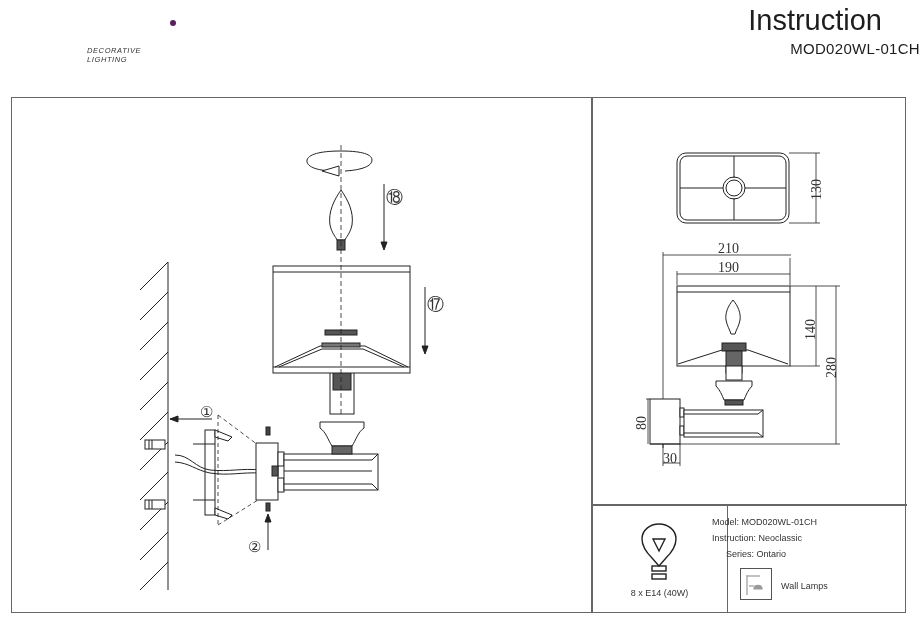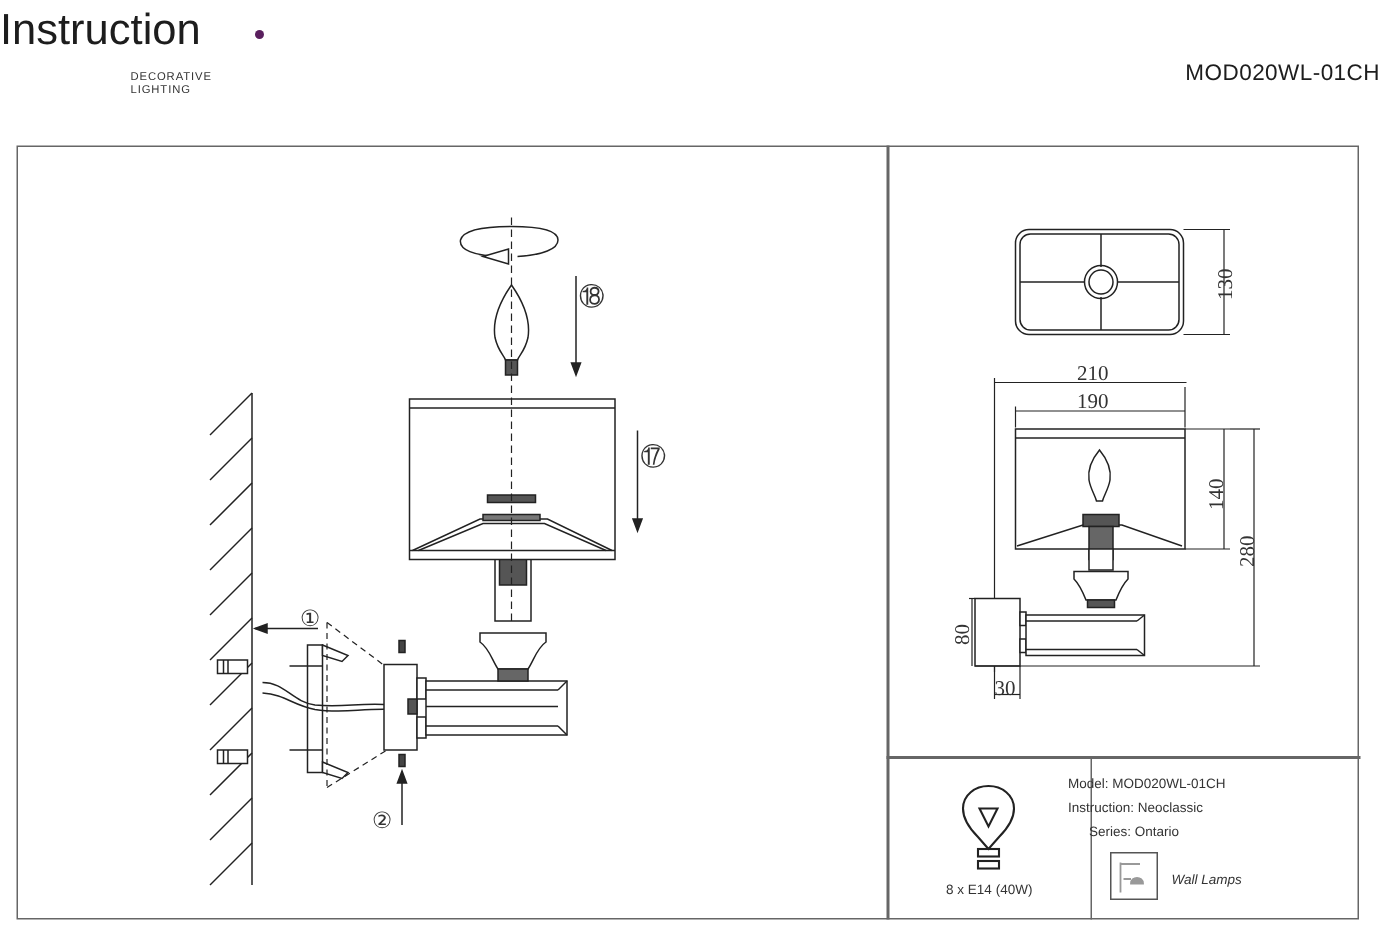--- a/index.html
+++ b/index.html
@@ -1,32 +1,32 @@
 <!DOCTYPE html>
 <html><head>
 <meta charset="utf-8">
 <style>
   html, body { margin:0; padding:0; background:#ffffff; }
   body { width:920px; height:629px; position:relative; overflow:hidden; font-family:"Liberation Sans", sans-serif; color:#222; }
   .logo { position:absolute; left:12px; top:10px; width:165px; height:45px; }
   .logo-word { position:absolute; left:0; top:0; font-family:"DejaVu Sans", sans-serif; font-size:29px; letter-spacing:2px; color:#231f20; font-weight:normal; }
   .logo-m { color:#4a1f4a; }
   .logo-dot { position:absolute; left:158px; top:10px; width:6px; height:6px; border-radius:50%; background:#5a1f5e; }
-  .logo-sub { position:absolute; left:75px; top:36px; font-size:7.5px; letter-spacing:0.6px; color:#333; }
-  .title { position:absolute; left:0; width:882px; top:4px; text-align:left; font-size:29px; color:#1d1d1d; }
+  .logo-sub { position:absolute; left:75px; top:36px; font-size:7.5px; letter-spacing:0.6px; color:#333;font-style:italic; }
+  .title { position:absolute; left:0; width:882px; top:4px; text-align:right; font-size:29px; color:#1d1d1d; }
   .subtitle { position:absolute; left:0; width:920px; top:40px; text-align:right; font-size:15px; color:#1d1d1d; letter-spacing:0.3px; }
   .frame { position:absolute; left:11px; top:97px; width:895px; height:516px; border:1.5px solid #666; box-sizing:border-box; }
   .vdiv { position:absolute; left:591px; top:97px; width:1.5px; height:516px; background:#666; }
   .hdiv { position:absolute; left:591px; top:504px; width:316px; height:1.5px; background:#666; }
   .bdiv { position:absolute; left:727px; top:505px; width:1px; height:108px; background:#666; }
   .drawing { position:absolute; left:0; top:0; }
   .bulb-caption { position:absolute; left:592px; width:135px; top:588px; text-align:center; font-size:9px; color:#333; }
   .info { position:absolute; left:712px; font-size:9px; color:#333; }
   .wall-icon-box { position:absolute; left:740px; top:568px; width:32px; height:32px; border:1.3px solid #555; box-sizing:border-box; }
-  .wall-label { position:absolute; left:781px; top:581px; font-size:9px; color:#333;font-style:italic; }
+  .wall-label { position:absolute; left:781px; top:581px; font-size:9px; color:#333; }
   svg text { font-family:"Liberation Serif", serif; }
 </style>
 </head>
 <body>
 
 <div class="logo">
   <div class="logo-dot"></div>
   <div class="logo-sub">DECORATIVE LIGHTING</div>
 </div>
 <div class="title">Instruction</div>

